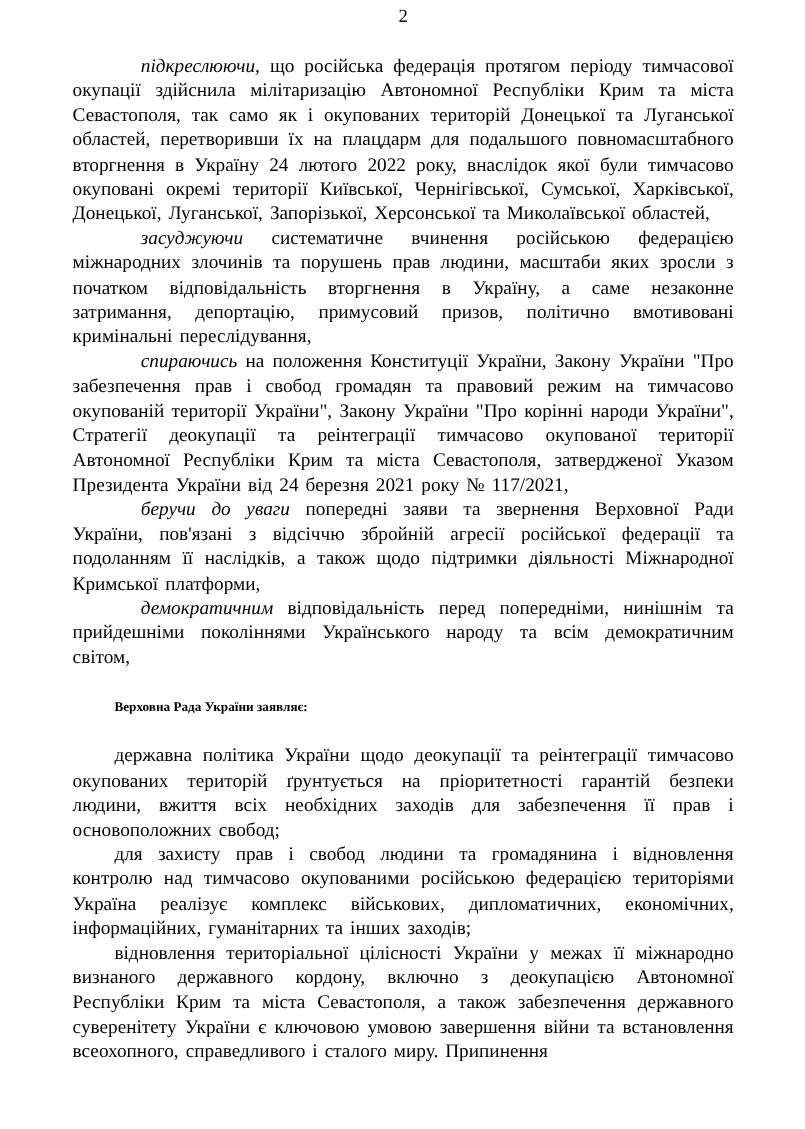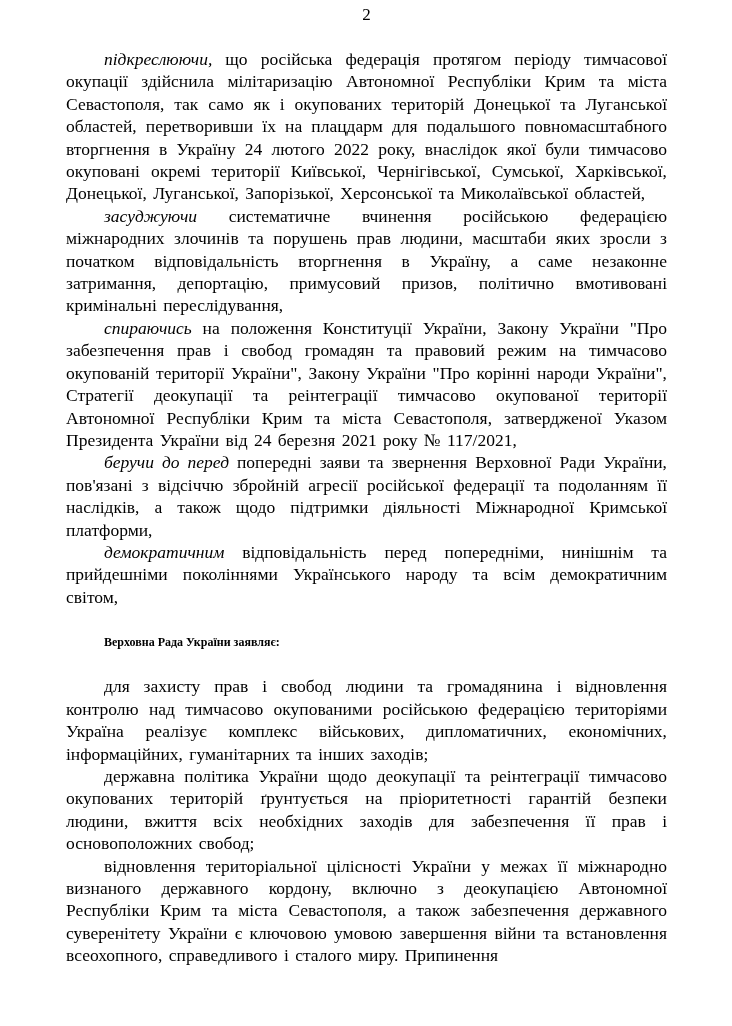--- a/index.html
+++ b/index.html
@@ -30,20 +30,21 @@
   p.para, p.stmt {
     margin: 0;
     font-size: 17.5px;
     line-height: 22.4px;
     text-align: justify;
     text-indent: 38px;
     word-spacing: 2px;
   }
   .lead {
     font-style: italic;
+    margin-left: 24px;
   }
   p.heading {
     margin: 22.4px 0;
     font-size: 12px;
     line-height: 22.4px;
     font-weight: bold;
     text-align: left;
     text-indent: 38px;
   }
 </style>
@@ -53,25 +54,25 @@
 <div class="page">
 
   <div class="page-number">2</div>
 
   <p class="para"><span class="lead">підкреслюючи,</span><span> що російська федерація протягом періоду тимчасової окупації здійснила мілітаризацію Автономної Республіки Крим та міста Севастополя, так само як і окупованих територій Донецької та Луганської областей, перетворивши їх на плацдарм для подальшого повномасштабного вторгнення в Україну 24 лютого 2022 року, внаслідок якої були тимчасово окуповані окремі території Київської, Чернігівської, Сумської, Харківської, Донецької, Луганської, Запорізької, Херсонської та Миколаївської областей,</span></p>
 
   <p class="para"><span class="lead">засуджуючи</span><span> систематичне вчинення російською федерацією міжнародних злочинів та порушень прав людини, масштаби яких зросли з початком відповідальність вторгнення в Україну, а саме незаконне затримання, депортацію, примусовий призов, політично вмотивовані кримінальні переслідування,</span></p>
 
   <p class="para"><span class="lead">спираючись</span><span> на положення Конституції України, Закону України "Про забезпечення прав і свобод громадян та правовий режим на тимчасово окупованій території України", Закону України "Про корінні народи України", Стратегії деокупації та реінтеграції тимчасово окупованої території Автономної Республіки Крим та міста Севастополя, затвердженої Указом Президента України від 24 березня 2021 року № 117/2021,</span></p>
 
-  <p class="para"><span class="lead">беручи до перед</span><span> попередні заяви та звернення Верховної Ради України, пов'язані з відсіччю збройній агресії російської федерації та подоланням її наслідків, а також щодо підтримки діяльності Міжнародної Кримської платформи,</span></p>
+  <p class="para"><span class="lead">беручи до уваги</span><span> попередні заяви та звернення Верховної Ради України, пов'язані з відсіччю збройній агресії російської федерації та подоланням її наслідків, а також щодо підтримки діяльності Міжнародної Кримської платформи,</span></p>
 
   <p class="para"><span class="lead">демократичним</span><span> відповідальність перед попередніми, нинішнім та прийдешніми поколіннями Українського народу та всім демократичним світом,</span></p>
 
   <p class="heading">Верховна Рада України заявляє:</p>
 
+  <p class="stmt">державна політика України щодо деокупації та реінтеграції тимчасово окупованих територій ґрунтується на пріоритетності гарантій безпеки людини, вжиття всіх необхідних заходів для забезпечення її прав і основоположних свобод;</p>
+
   <p class="stmt">для захисту прав і свобод людини та громадянина і відновлення контролю над тимчасово окупованими російською федерацією територіями Україна реалізує комплекс військових, дипломатичних, економічних, інформаційних, гуманітарних та інших заходів;</p>
-
-  <p class="stmt">державна політика України щодо деокупації та реінтеграції тимчасово окупованих територій ґрунтується на пріоритетності гарантій безпеки людини, вжиття всіх необхідних заходів для забезпечення її прав і основоположних свобод;</p>
 
   <p class="stmt">відновлення територіальної цілісності України у межах її міжнародно визнаного державного кордону, включно з деокупацією Автономної Республіки Крим та міста Севастополя, а також забезпечення державного суверенітету України є ключовою умовою завершення війни та встановлення всеохопного, справедливого і сталого миру. Припинення</p>
 
 </div>
 
 </body></html>

